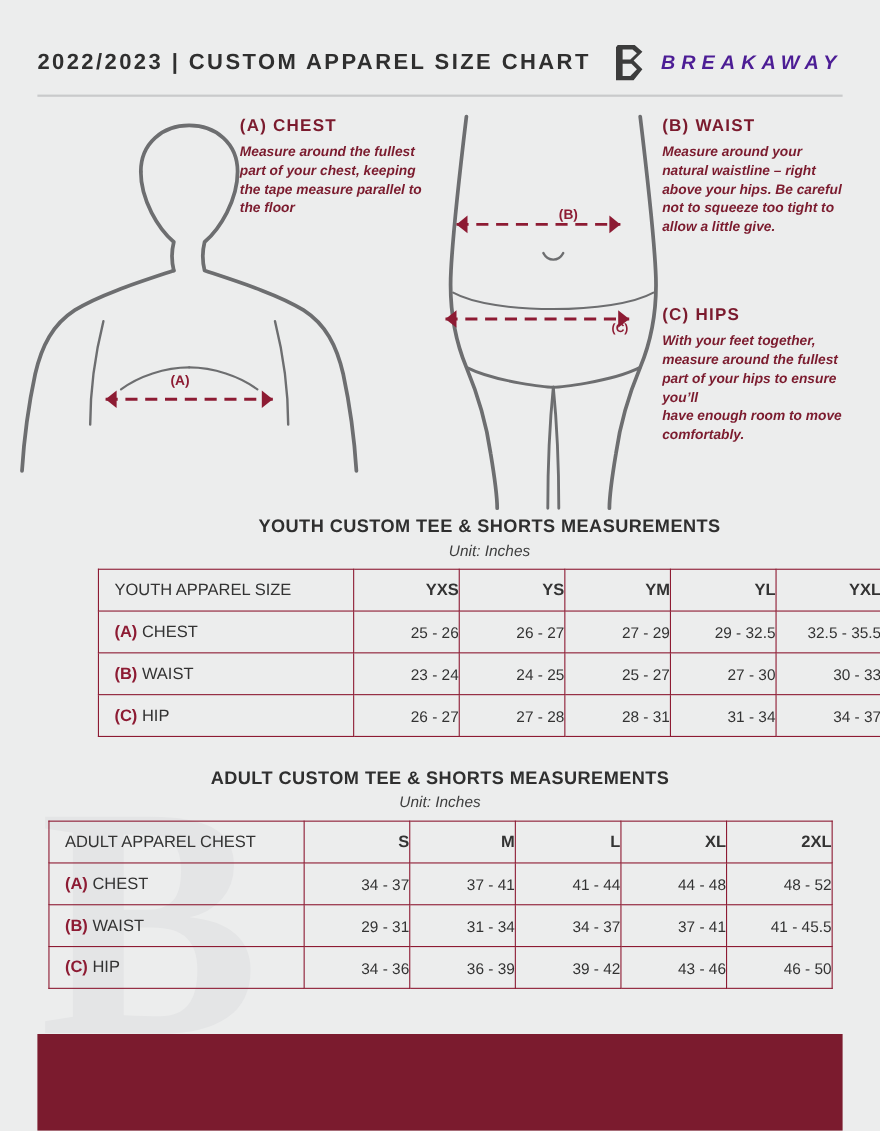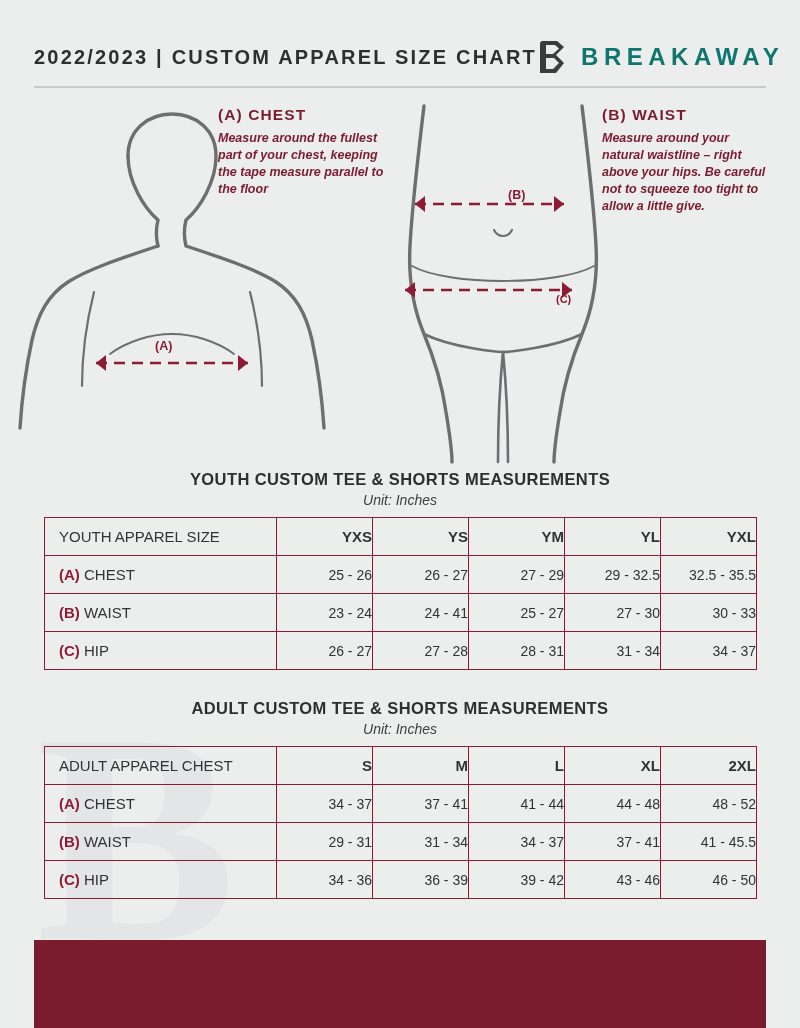--- a/index.html
+++ b/index.html
@@ -38,21 +38,21 @@
     letter-spacing: 2.2px;
     color: #2f2f2f;
     white-space: nowrap;
   }
   .brand { display: flex; align-items: center; gap: 14px; }
   .brand-mark {
     width: 30px; height: 36px;
     position: relative;
   }
   .brand-name {
-    font-size: 24px; font-weight: bold; letter-spacing: 5.5px; color: #0f766e;
+    font-size: 18px; font-weight: bold; letter-spacing: 5.5px; color: #4c1d95; font-style: italic;
   }
   .header-rule {
     position: absolute; top: 86px; left: 34px; right: 34px;
     height: 2px; background: #c9cacb; z-index: 1;
   }
 
   
   .illus { position: absolute; top: 96px; left: 0; width: 800px; height: 370px; z-index: 2; }
   .illus svg { position: absolute; top: 0; left: 0; }
 
@@ -63,21 +63,21 @@
   }
   .note-body {
     font-size: 12.5px; font-style: italic; line-height: 1.36; color: #7b1b2e; font-weight: bold;
   }
   .note-a { top: 10px; left: 218px; width: 175px; }
   .note-b { top: 10px; left: 602px; width: 170px; }
   .note-c { top: 182px; left: 602px; width: 172px; }
 
   
   .section { position: absolute; left: 44px; width: 712px; z-index: 2; }
-  .sec-youth { top: 470px; }
+  .sec-youth { top: 470px; margin-left: 45px; }
   .sec-adult { top: 699px; }
 
   .sec-title {
     text-align: center; font-size: 16.5px; font-weight: bold;
     letter-spacing: .4px; color: #2f2f2f;
   }
   .sec-unit {
     text-align: center; font-size: 14px; font-style: italic;
     color: #3e3e3e; margin-top: 3px; margin-bottom: 9px;
   }
@@ -198,20 +198,25 @@
     <div style="position:absolute; left:556px; top:197px; font-size:11px; font-weight:bold; color:#8d1b33;">(C)</div>
 
     <div class="note note-a">
       <div class="note-title">(A) CHEST</div>
       <div class="note-body">Measure around the fullest part of your chest, keeping the tape measure parallel to the floor</div>
     </div>
     <div class="note note-b">
       <div class="note-title">(B) WAIST</div>
       <div class="note-body">Measure around your natural waistline – right above your hips. Be careful not to squeeze too tight to allow a little give.</div>
     </div>
+    <div class="note note-c">
+      <div class="note-title">(C) HIPS</div>
+      <div class="note-body" style="white-space:pre-line;">With your feet together, measure around the fullest part of your hips to ensure you’ll
+have enough room to move comfortably.</div>
+    </div>
   </div>
 
   <div class="section sec-youth">
     <div class="sec-title">YOUTH CUSTOM TEE &amp; SHORTS MEASUREMENTS</div>
     <div class="sec-unit">Unit: Inches</div>
     <table>
       <colgroup>
           <col class="c0">
           <col class="cx">
           <col class="cx">
@@ -240,21 +245,21 @@
           <td>27 - 29</td>
           <td>29 - 32.5</td>
           <td>32.5 - 35.5</td>
         </tr>
         <tr>
           <td class="rowhead">
             <span class="tag">(B)</span>
             <span>WAIST</span>
           </td>
           <td>23 - 24</td>
-          <td>24 - 41</td>
+          <td>24 - 25</td>
           <td>25 - 27</td>
           <td>27 - 30</td>
           <td>30 - 33</td>
         </tr>
         <tr>
           <td class="rowhead">
             <span class="tag">(C)</span>
             <span>HIP</span>
           </td>
           <td>26 - 27</td>

